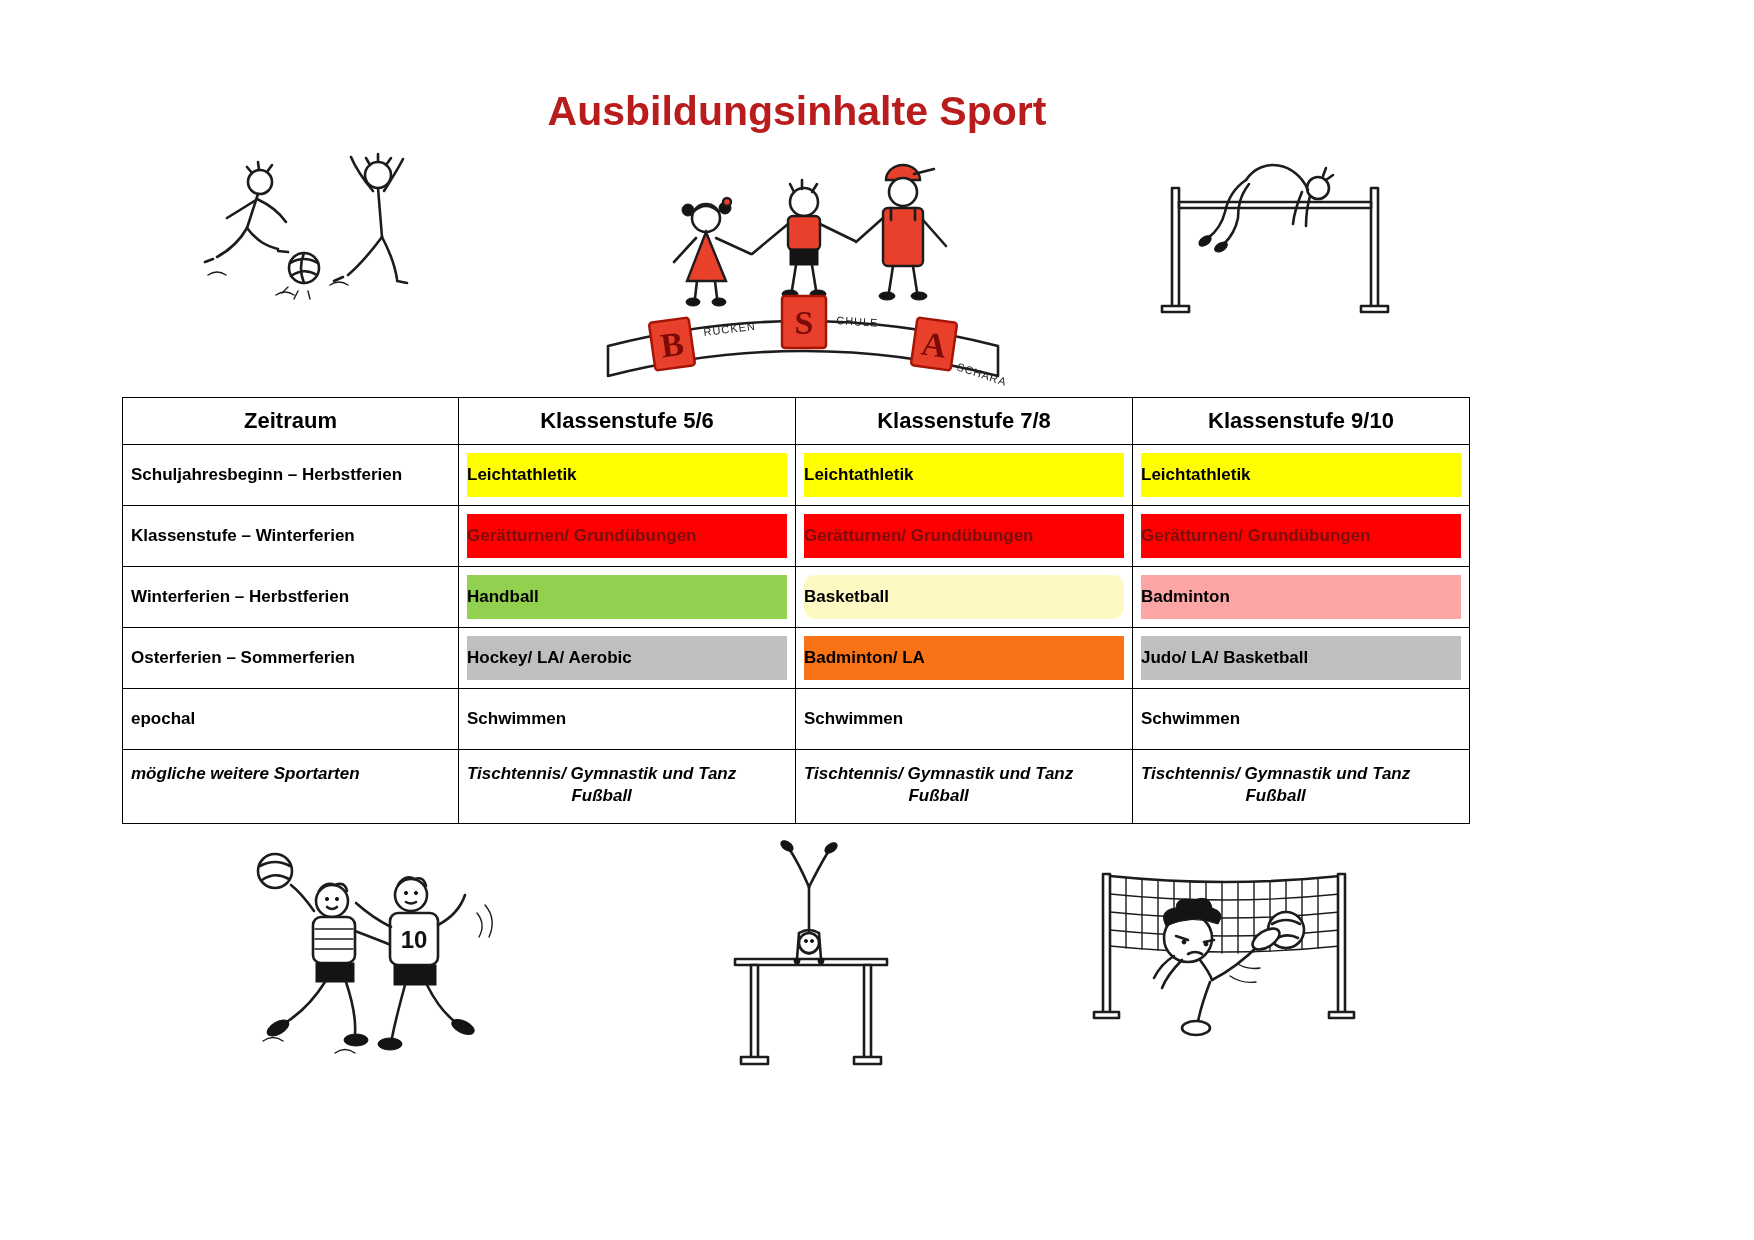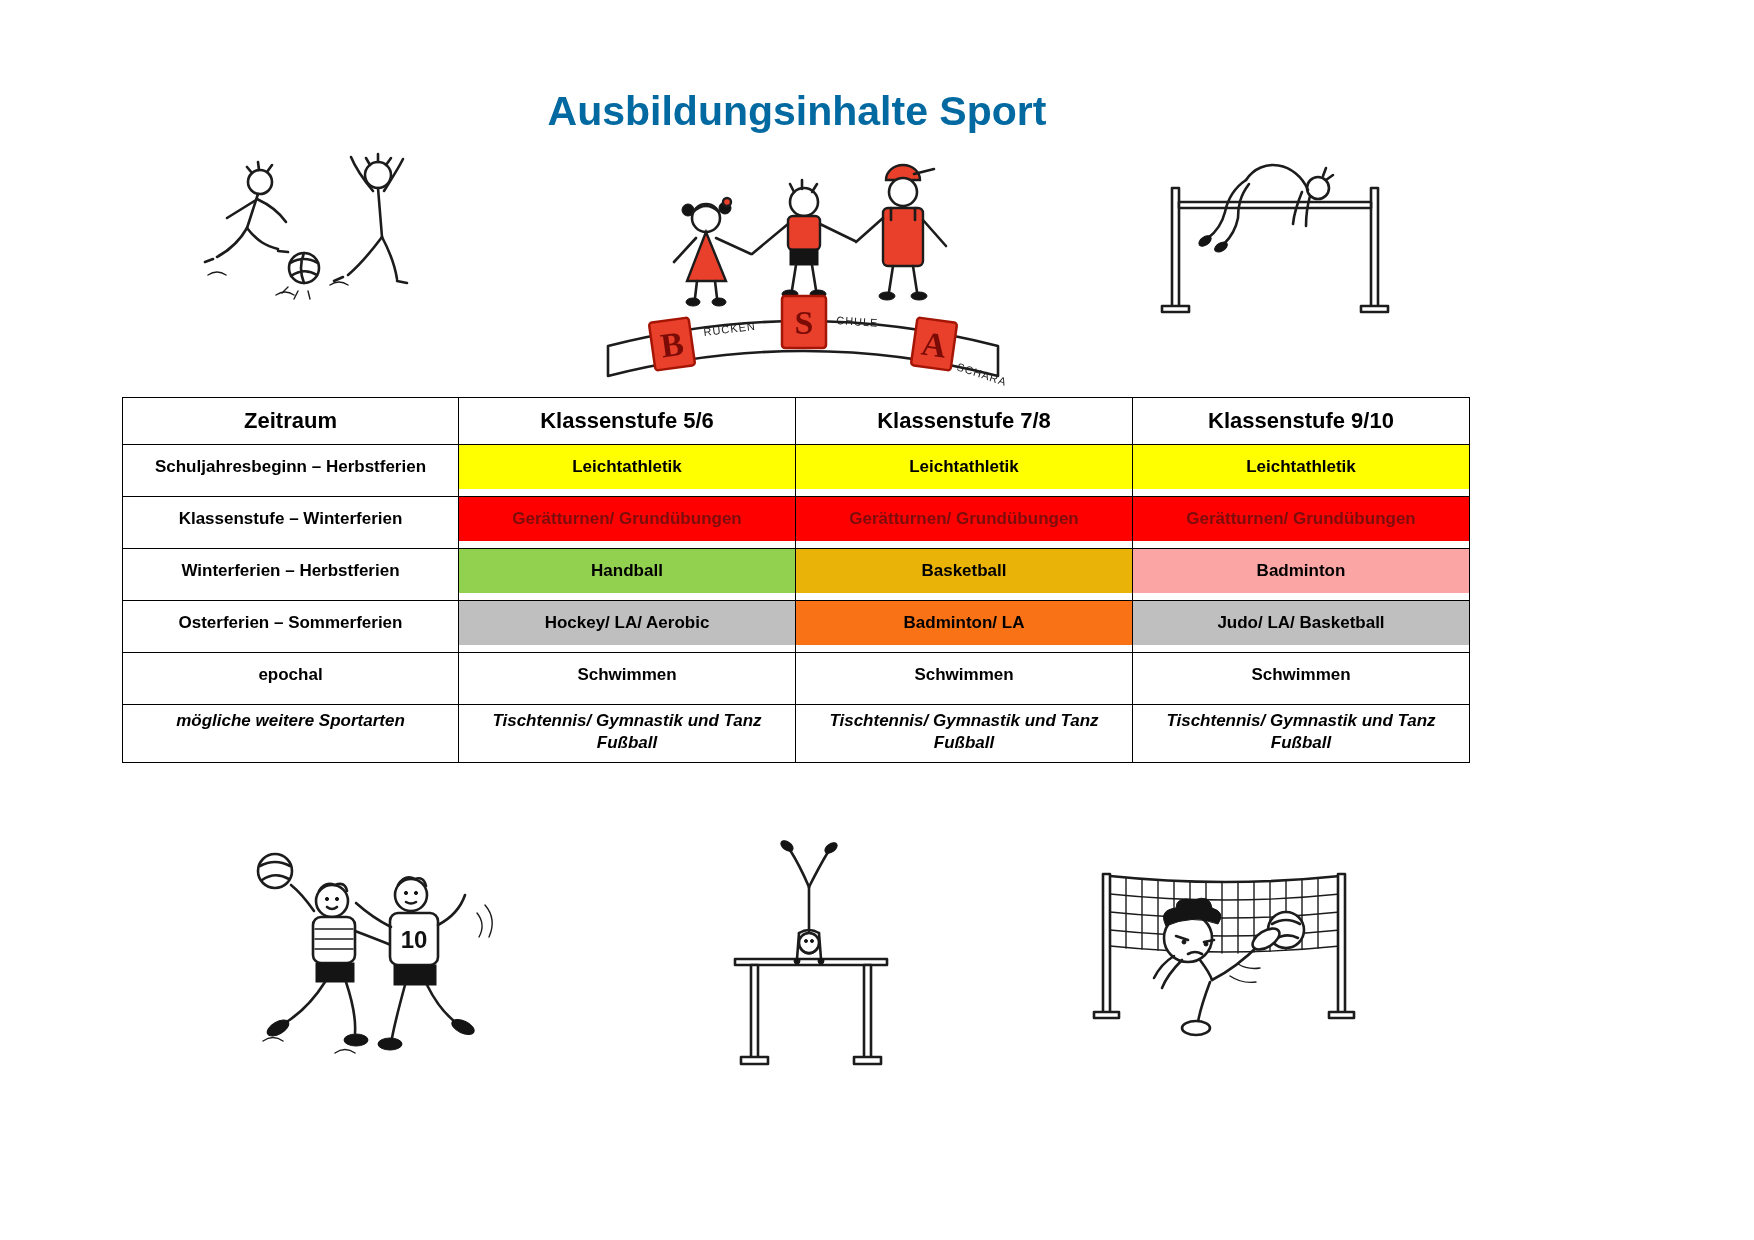--- a/index.html
+++ b/index.html
@@ -11,21 +11,21 @@
          font-size:41px;font-weight:bold;}
 
   
   table.curriculum{position:absolute;left:122px;top:397px;width:1347px;
                    border-collapse:collapse;table-layout:fixed;}
   table.curriculum th,table.curriculum td{border:1.5px solid #000;padding:0;vertical-align:top;}
   table.curriculum th{height:46px;font-size:22px;font-weight:bold;vertical-align:middle;
                       text-align:center;background:#fff;color:#000;}
   tr.r td{height:51px;}
   tr.last td{height:56px;font-style:italic;}
-  .band{height:44px;margin:0;display:flex;align-items:center;justify-content:center;}
+  .band{height:44px;margin:8px;display:flex;align-items:center;justify-content:flex-start;}
   tr.last .band{height:52px;align-items:flex-start;padding-top:5px;}
   .band span{font-size:17px;font-weight:bold;color:#000;text-align:center;
              white-space:pre-line;line-height:1.3;}
 
   
   .illus{position:absolute;}
   .s{stroke:#1c1c1c;stroke-width:2.6;fill:none;stroke-linecap:round;stroke-linejoin:round;}
   .sf{stroke:#1c1c1c;stroke-width:2.6;fill:#fff;stroke-linejoin:round;}
   .thin{stroke:#1c1c1c;stroke-width:1.4;fill:none;stroke-linecap:round;}
   .blk{fill:#141414;stroke:#141414;stroke-width:1;}
@@ -34,21 +34,21 @@
   .logoletter{font-size:34px;font-weight:bold;fill:#7a0b06;text-anchor:middle;
               font-family:"Liberation Serif",serif;}
   .logoword{font-size:11px;fill:#222;letter-spacing:1px;}
   .jersey{font-size:24px;font-weight:bold;fill:#111;text-anchor:middle;}
 </style>
 </head>
 <body>
 
 <div class="page">
 
-  <div class="title" style="color: #0369a1;">Ausbildungsinhalte Sport</div>
+  <div class="title" style="color: #b91c1c;">Ausbildungsinhalte Sport</div>
 
   <svg class="illus" style="left:180px;top:145px" width="275" height="170" viewBox="0 0 275 170">
     <circle class="sf" cx="80" cy="37" r="12"></circle>
     <path class="s" d="M72,28 l-5,-6 M79,25 l-1,-8 M87,27 l5,-7"></path>
     <path class="s" d="M78,49 C74,61 71,71 67,83"></path>
     <path class="s" d="M76,55 L47,73"></path>
     <path class="s" d="M77,54 C90,60 99,67 106,77"></path>
     <path class="s" d="M67,83 C59,97 50,105 37,112"></path>
     <path class="s" d="M67,83 C77,96 86,101 98,104"></path>
     <path class="s" d="M33,114 l-8,3 M98,106 l10,1"></path>
@@ -200,21 +200,21 @@
             <div class="band">
               <span>Winterferien – Herbstferien</span>
             </div>
           </td>
       <td>
             <div class="band" style="background-color: rgb(146, 208, 80);">
               <span>Handball</span>
             </div>
           </td>
       <td>
-            <div class="band" style="background-color: #eab308;">
+            <div class="band" style="background-color: #fef9c3; border-radius: 11px;">
               <span>Basketball</span>
             </div>
           </td>
       <td>
             <div class="band" style="background-color: #fca5a5;">
               <span>Badminton</span>
             </div>
           </td>
     </tr>
     <tr class="r">

